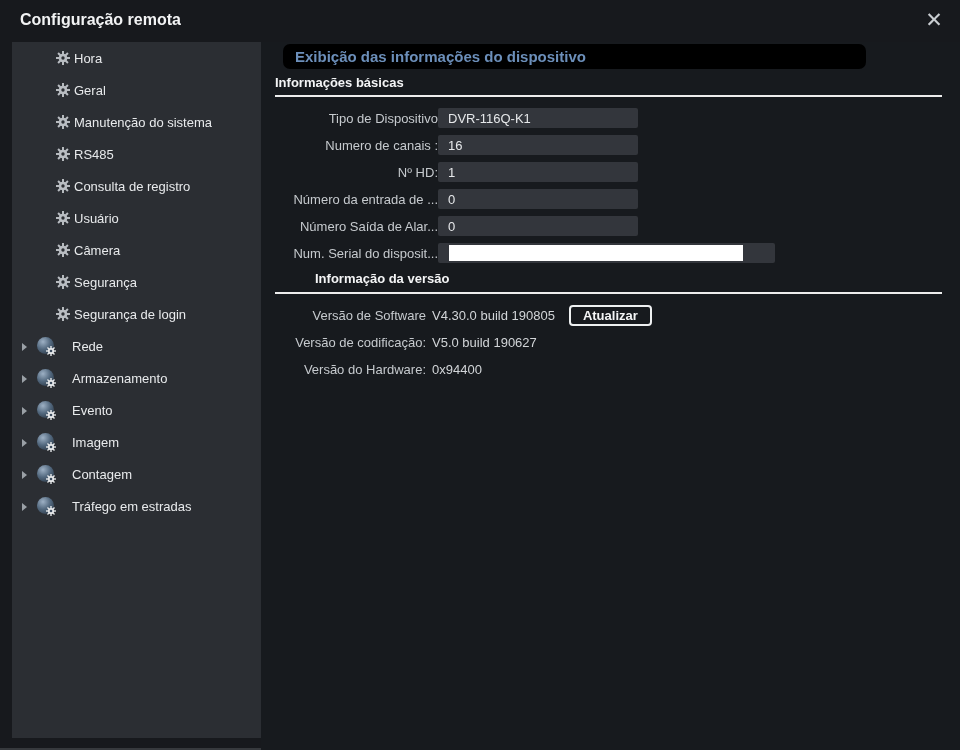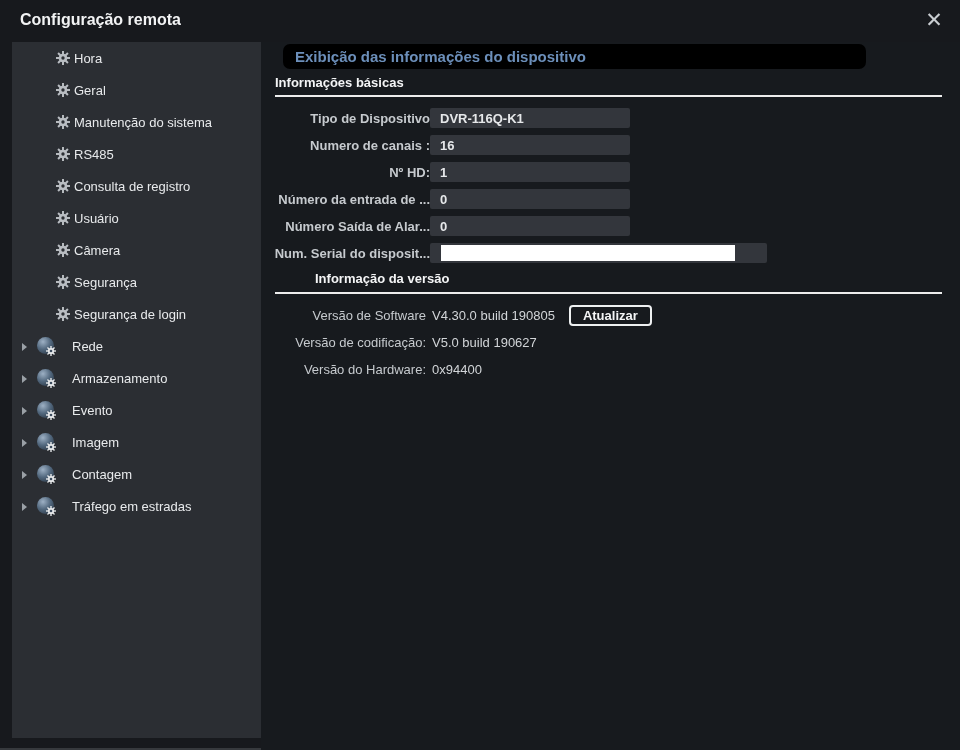--- a/index.html
+++ b/index.html
@@ -42,21 +42,21 @@
   .content-header { position:absolute; left:7px; top:2px; width:583px; height:25px; background:#000000;
     border-radius:7px; display:flex; align-items:center; padding-left:12px;
     font-size:15px; font-weight:bold; color:#6c8fba;margin-left:15px; }
   .section-title { position:absolute; left:14px; font-size:13px; font-weight:bold; color:#f4f5f6; }
   .section-title.basic { top:33px; }
   .section-title.version { top:229px;margin-left:40px; }
   .section-rule { position:absolute; left:14px; width:667px; height:2px; background:#ededed; }
   .section-rule.basic { top:53px; }
   .section-rule.version { top:250px; }
 
-  .form { position:absolute; left:4px; top:66px; width:567px;font-weight:bold; }
+  .form { position:absolute; left:12px; top:66px; width:567px; }
   .form-row { display:flex; align-items:center; height:20px; margin-bottom:7px; }
   .form-label { width:165px; text-align:right; font-size:13px; color:#c6cace; white-space:nowrap; overflow:hidden; }
   .form-value { width:200px; height:20px; background:#33363c; border-radius:2px;
     display:flex; align-items:center; padding-left:10px; font-size:13px; color:#e6e8ea; }
   .form-value.serial { width:337px; position:relative; }
   .redact { position:absolute; left:11px; top:2px; width:294px; height:16px; background:#ffffff; }
 
   .version-block { position:absolute; left:0; top:263px; width:699px; }
   .version-row { display:flex; align-items:center; height:21px; margin-bottom:6px; }
   .version-label { width:165px; text-align:right; font-size:13px; color:#c6cace; white-space:nowrap; }

